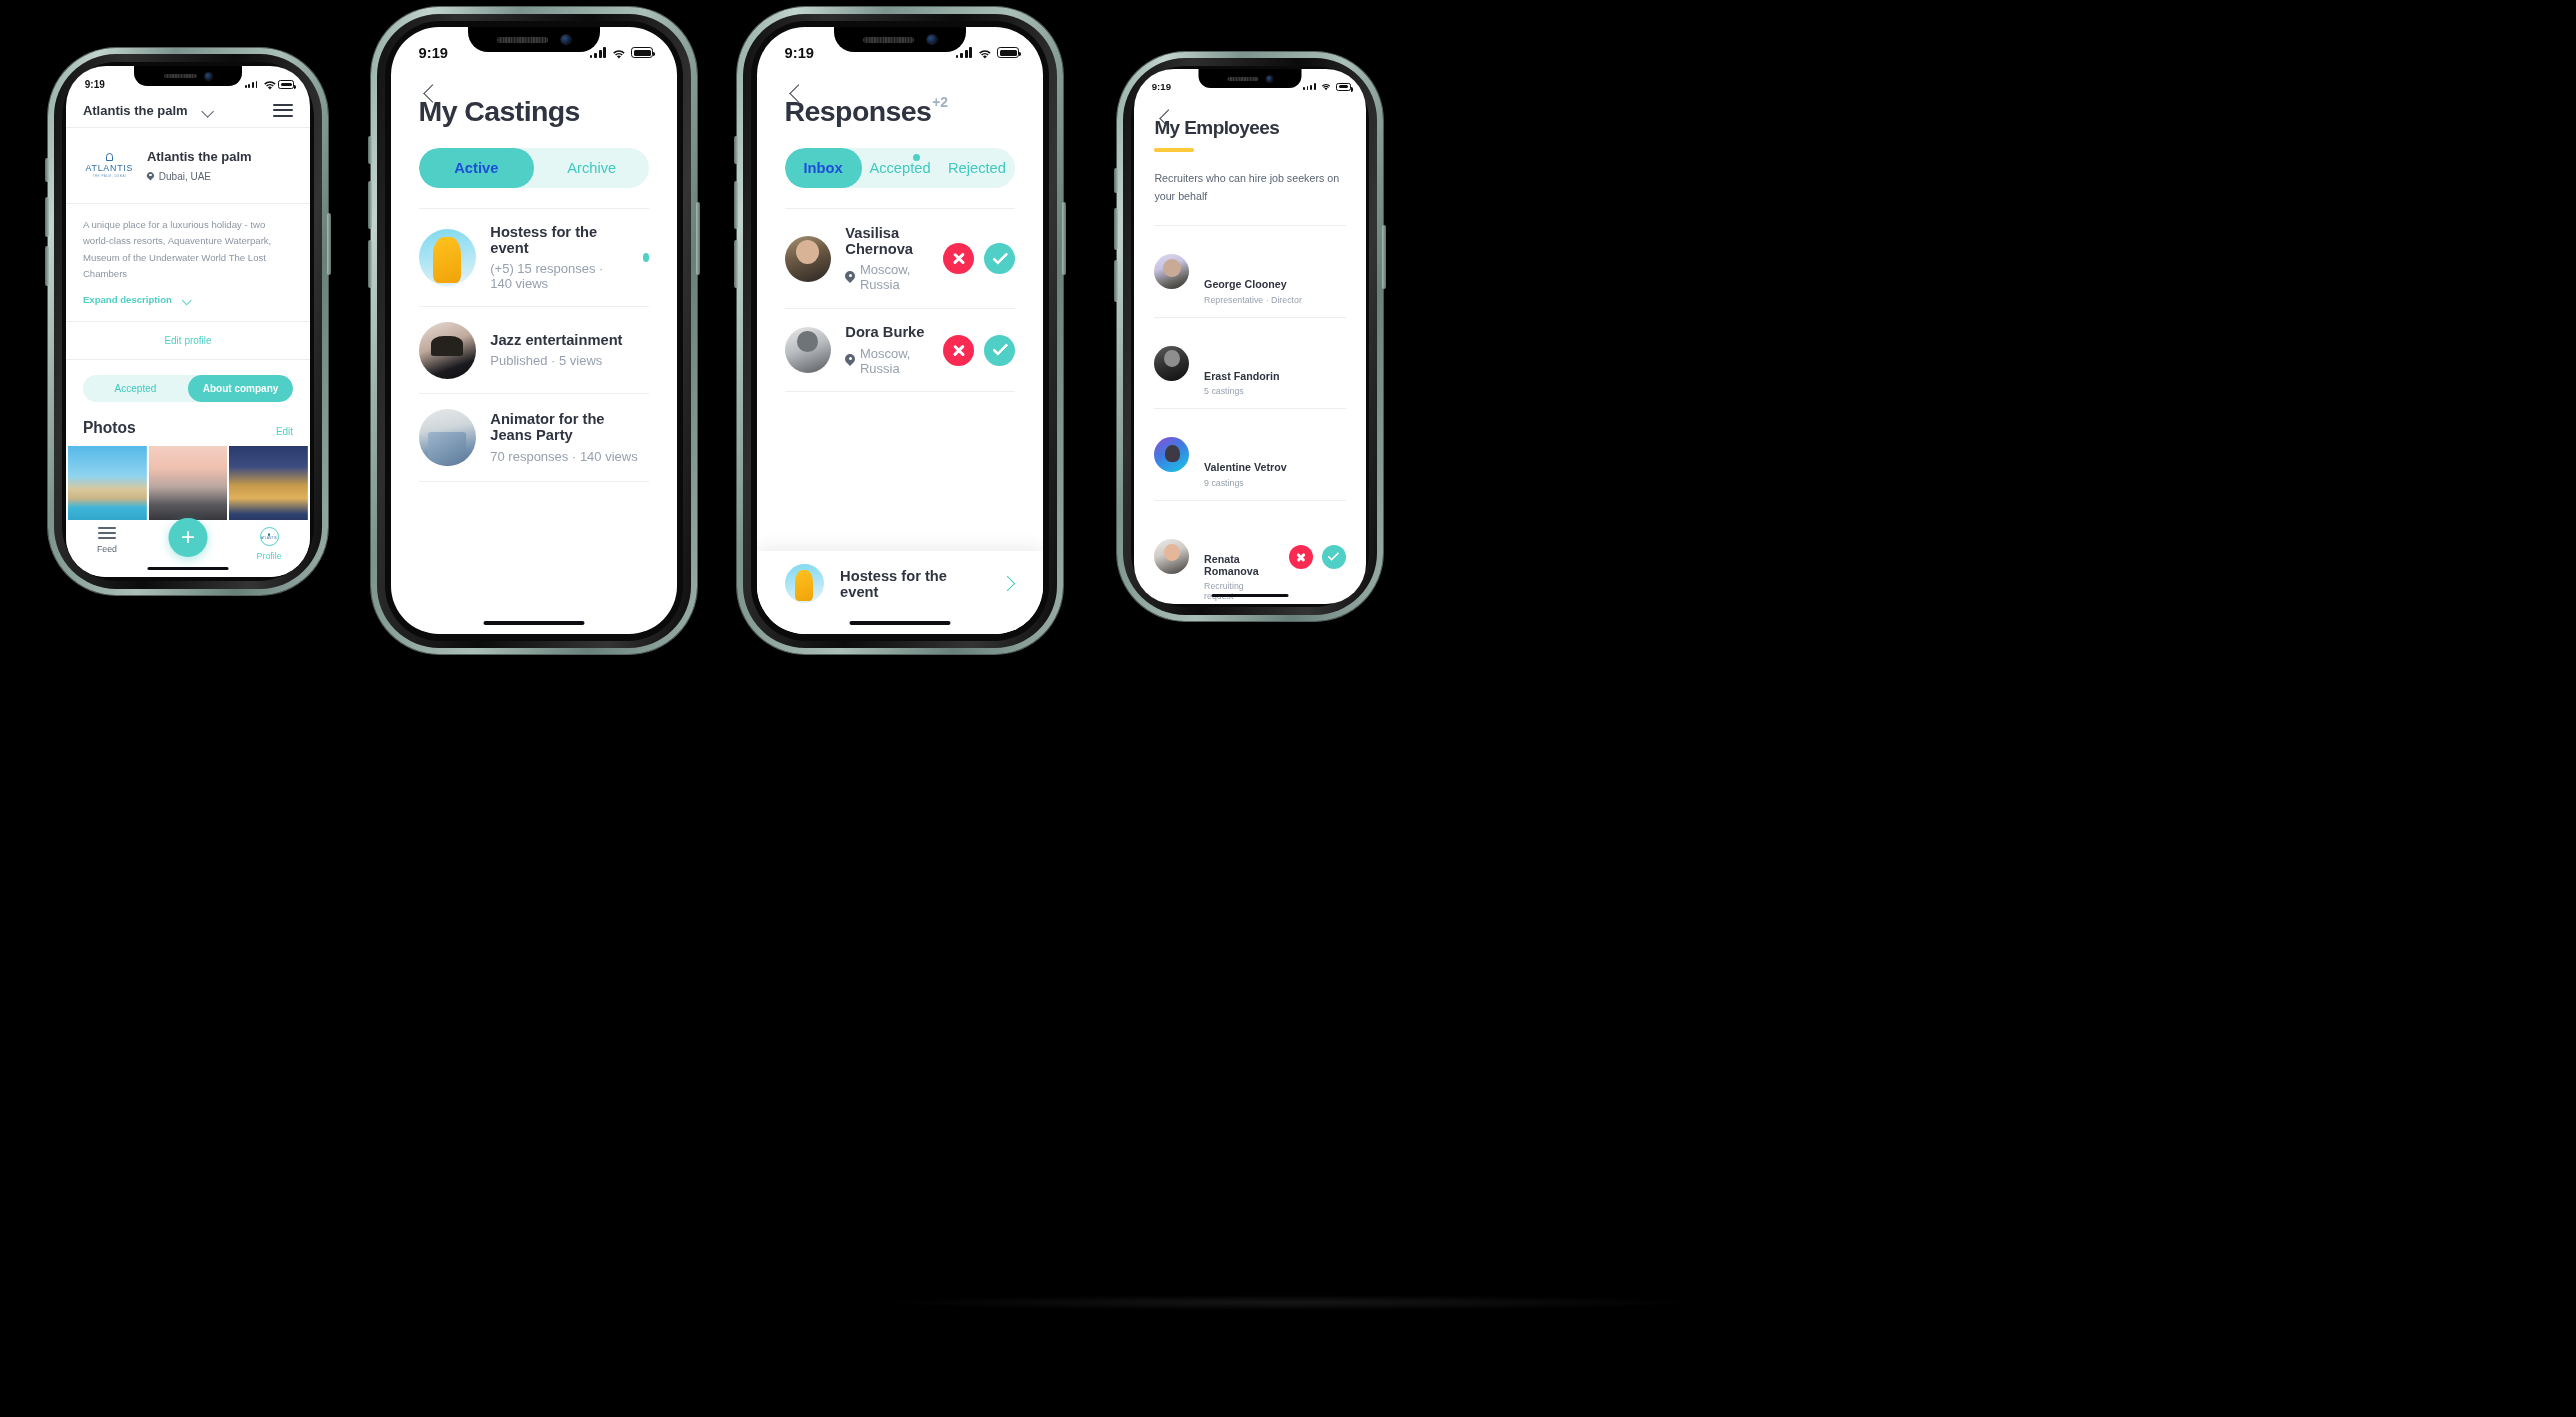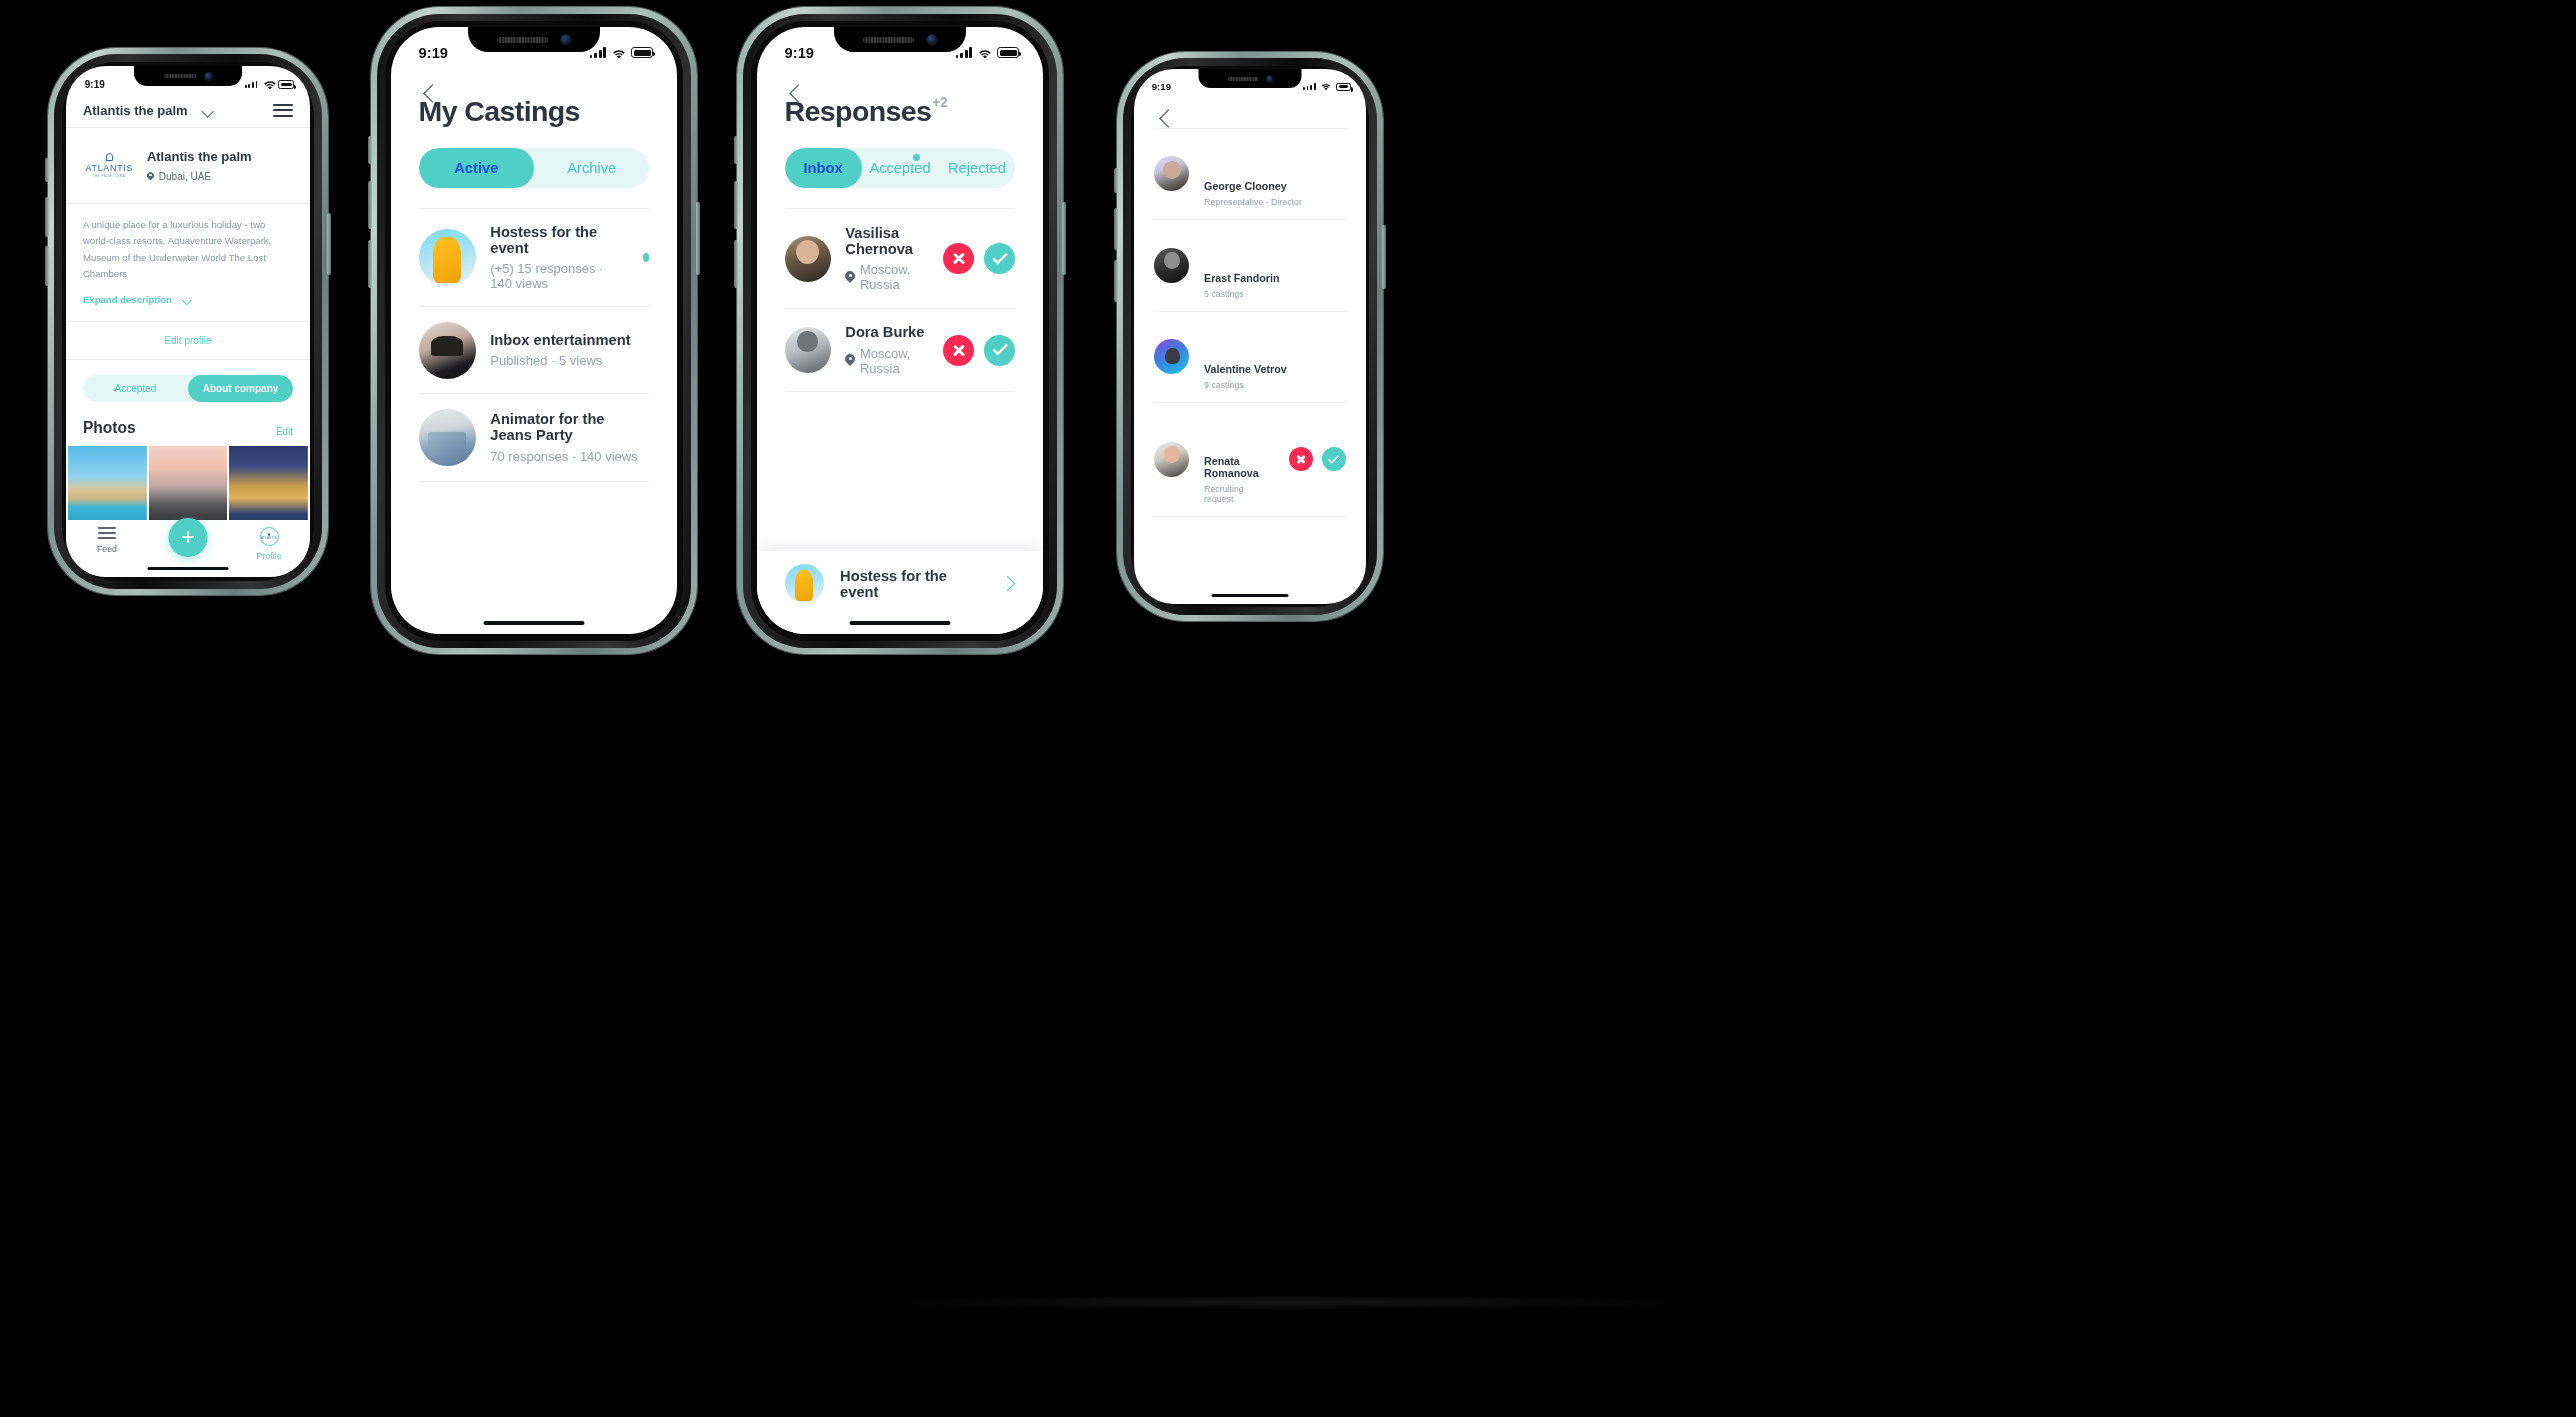--- a/index.html
+++ b/index.html
@@ -441,21 +441,21 @@
               <span class="r-title" style="display:block">Hostess for the event</span>
               <span class="r-sub">(+5) 15 responses · 140 views</span>
             </span>
             <span class="unread"></span>
           </div>
           <div class="divider"></div>
 
           <div class="row" style="padding:14.7px 0">
             <span class="avat av-jazz" style="width:57px;height:57px"></span>
             <span>
-              <span class="r-title" style="display:block">Inbox entertainment</span>
+              <span class="r-title" style="display:block">Jazz entertainment</span>
               <span class="r-sub">Published · 5 views</span>
             </span>
           </div>
           <div class="divider"></div>
 
           <div class="row" style="padding:14.7px 0">
             <span class="avat av-jeans" style="width:57px;height:57px"></span>
             <span>
               <span class="r-title" style="display:block">Animator for the Jeans Party</span>
               <span class="r-sub">70 responses · 140 views</span>
@@ -612,20 +612,25 @@
           <span class="batt">
               <i></i>
             </span>
         </span>
       </div>
 
       <div class="app">
         <div class="pad4" style="padding-top:9.2px">
           <span class="back-chev" style="width:18.4px;height:18.4px"></span>
         </div>
+        <div class="pad4" style="padding-top:9.2px">
+          <h1 class="h1">My Employees</h1>
+          <div class="uline"></div>
+          <div class="intro">Recruiters who can hire job seekers on your behalf</div>
+        </div>
 
         <div class="pad4" style="margin-top:20px">
           <div class="divider"></div>
 
           <div class="row" style="padding:12px 0">
             <span class="avat av-george" style="width:35px;height:35px"></span>
             <span>
               <span class="r-title" style="display:block">George Clooney</span>
               <span class="r-sub">Representative · Director</span>
             </span>

